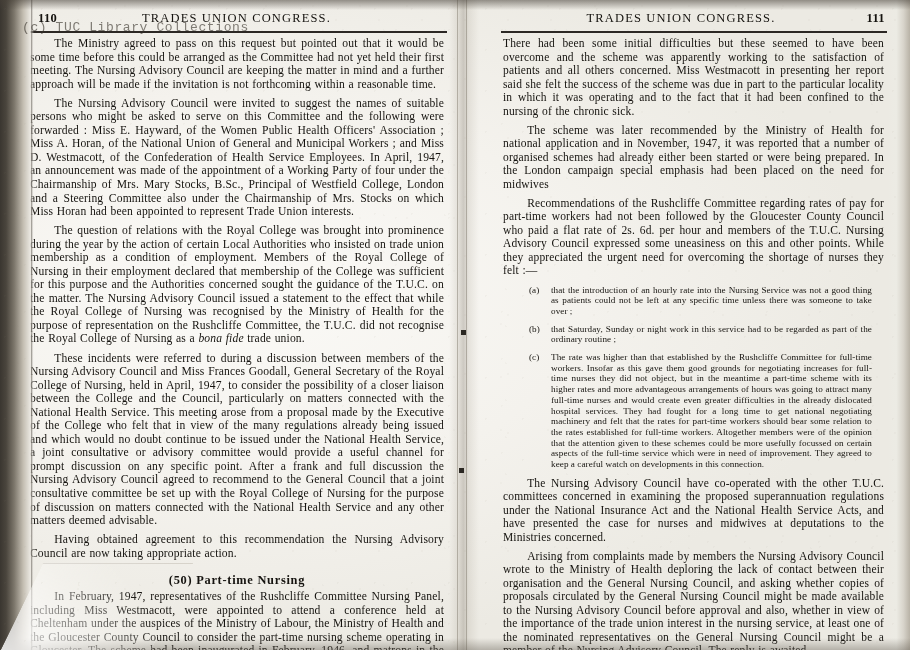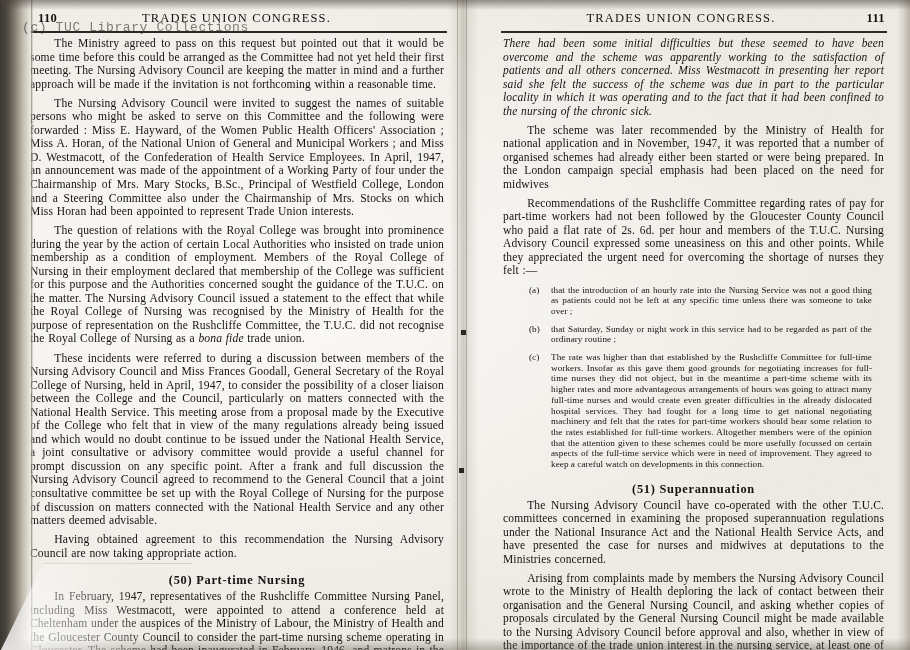--- a/index.html
+++ b/index.html
@@ -160,21 +160,21 @@
     font-size: 11.6px;
     line-height: 13.55px;
     text-indent: 2.1em;
     letter-spacing: .012em;
     word-spacing: .045em;
     -webkit-font-smoothing: none;
   }
   .page-right p.para { font-size: 11.5px; line-height: 13.5px; }
 
   p.para + p.para { margin-top: 5.5px; }
-  p.noindent { text-indent: 0; font-style: italic; }
+  p.noindent { text-indent: 0; }
 
   h2.section {
     text-align: center;
     font-size: 12.4px;
     font-weight: bold;
     letter-spacing: .72px;
     margin: 13px 0 2px 0;
   }
   h2.section.tight { margin-top: 12px; }
 
@@ -258,21 +258,20 @@
         <li>
           <span class="lbl">(b)</span>
           <span>that Saturday, Sunday or night work in this service had to be regarded as part of the ordinary routine ;</span>
         </li>
         <li>
           <span class="lbl">(c)</span>
           <span>The rate was higher than that established by the Rushcliffe Committee for full-time workers. Insofar as this gave them good grounds for negotiating increases for full-time nurses they did not object, but in the meantime a part-time scheme with its higher rates and more advantageous arrangements of hours was going to attract many full-time nurses and would create even greater difficulties in the already dislocated hospital services. They had fought for a long time to get national negotiating machinery and felt that the rates for part-time workers should bear some relation to the rates established for full-time workers. Altogether members were of the opinion that the attention given to these schemes could be more usefully focussed on certain aspects of the full-time service which were in need of improvement. They agreed to keep a careful watch on developments in this connection.</span>
         </li>
       </ol>
 
-      <h2 class="section tight">(51) Superannuation</h2>
       <p class="para">The Nursing Advisory Council have co-operated with the other T.U.C. committees concerned in examining the proposed superannuation regulations under the National Insurance Act and the National Health Service Acts, and have presented the case for nurses and midwives at deputations to the Ministries concerned.</p>
 
       <p class="para">Arising from complaints made by members the Nursing Advisory Council wrote to the Ministry of Health deploring the lack of contact between their organisation and the General Nursing Council, and asking whether copies of proposals circulated by the General Nursing Council might be made available to the Nursing Advisory Council before approval and also, whether in view of the importance of the trade union interest in the nursing service, at least one of the nominated representatives on the General Nursing Council might be a member of the Nursing Advisory Council. The reply is awaited.</p>
 
     </div>
   </div>
 
   <div class="gutter">
     <div class="gutter-line" style="left:8px;"></div>
     <div class="gutter-line" style="left:17px;"></div>

